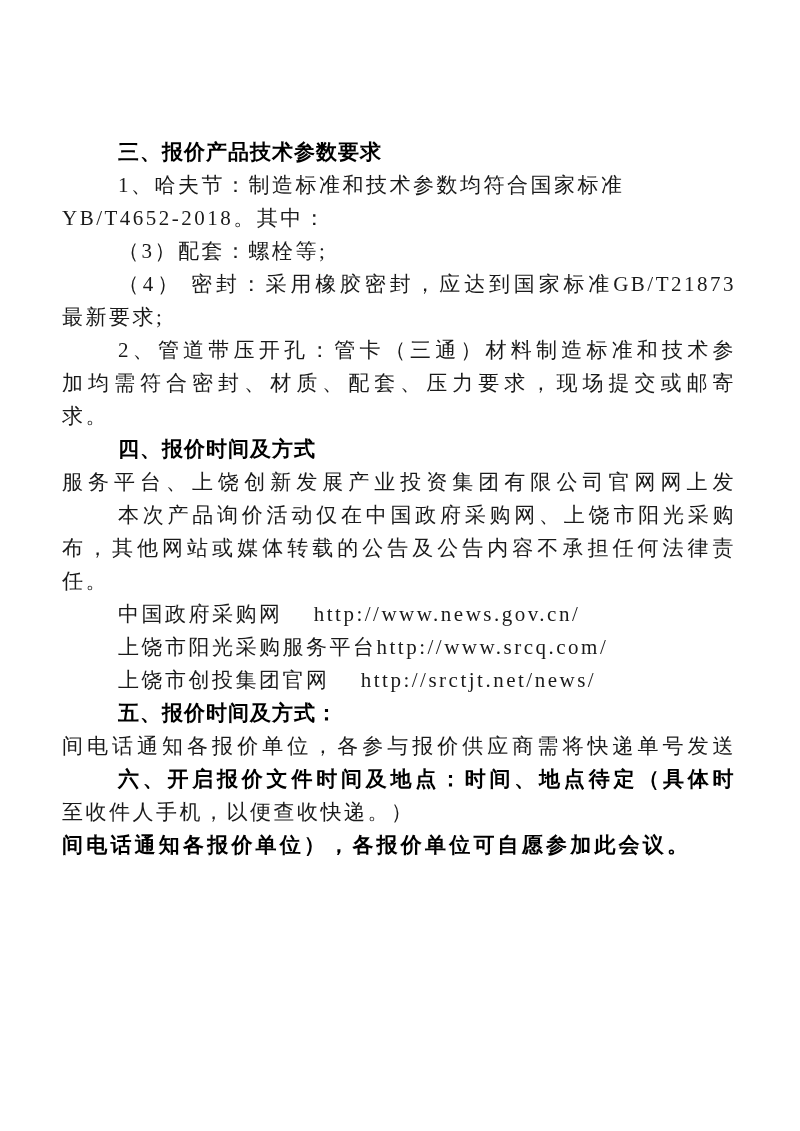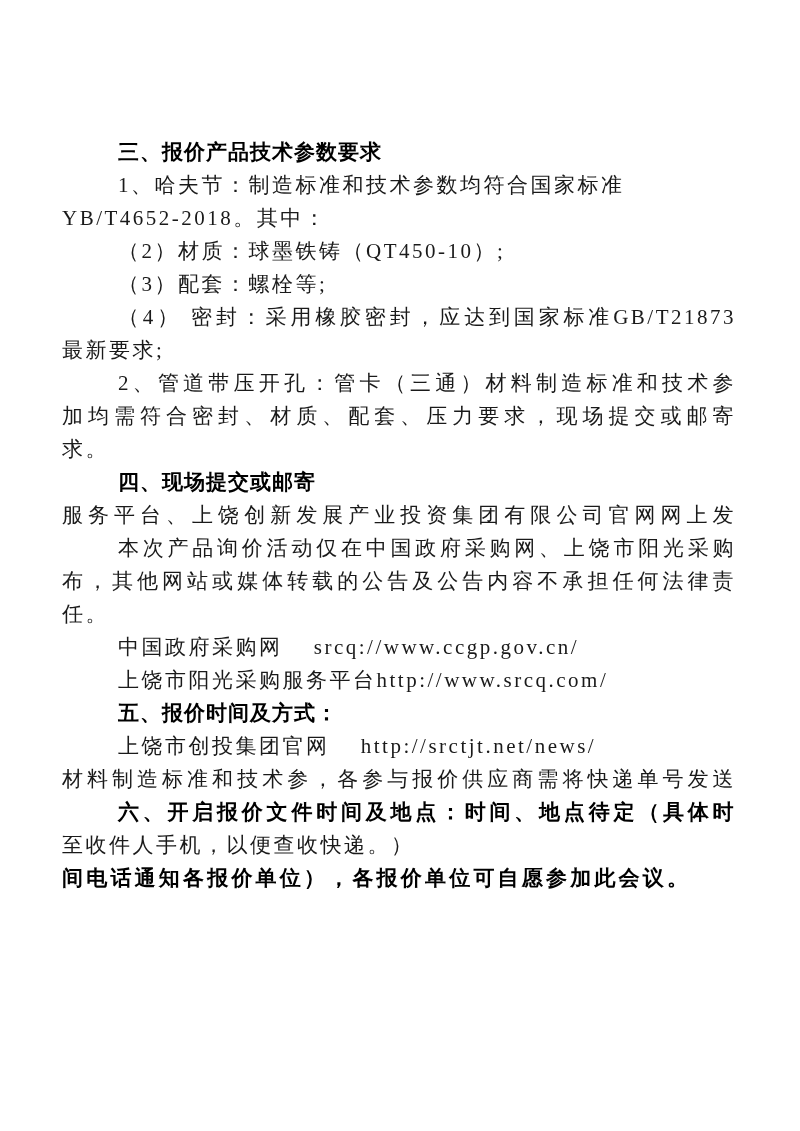--- a/index.html
+++ b/index.html
@@ -50,34 +50,33 @@
   }
 </style>
 </head>
 <body>
 
 <div class="page">
   <div class="doc">
       <div class="line bold tight indent">三、报价产品技术参数要求</div>
       <div class="line indent">1、哈夫节：制造标准和技术参数均符合国家标准</div>
       <div class="line">YB/T4652-2018。其中：</div>
-      <div class="line indent">（2）材质：球墨铁铸（QT450-10）;</div>
       <div class="line indent">（3）配套：螺栓等;</div>
       <div class="line indent fill">（4） 密封：采用橡胶密封，应达到国家标准GB/T21873</div>
       <div class="line">最新要求;</div>
       <div class="line indent fill">2、管道带压开孔：管卡（三通）材料制造标准和技术参</div>
       <div class="line fill">加均需符合密封、材质、配套、压力要求，现场提交或邮寄</div>
       <div class="line">求。</div>
-      <div class="line bold tight indent">四、现场提交或邮寄</div>
+      <div class="line bold tight indent">四、报价时间及方式</div>
       <div class="line fill">服务平台、上饶创新发展产业投资集团有限公司官网网上发</div>
       <div class="line indent fill">本次产品询价活动仅在中国政府采购网、上饶市阳光采购</div>
       <div class="line fill">布，其他网站或媒体转载的公告及公告内容不承担任何法律责</div>
       <div class="line">任。</div>
-      <div class="line indent">中国政府采购网　 srcq://www.ccgp.gov.cn/</div>
+      <div class="line indent">中国政府采购网　 http://www.news.gov.cn/</div>
       <div class="line indent">上饶市阳光采购服务平台http://www.srcq.com/</div>
+      <div class="line indent">上饶市创投集团官网　 http://srctjt.net/news/</div>
       <div class="line bold tight indent">五、报价时间及方式：</div>
-      <div class="line indent">上饶市创投集团官网　 http://srctjt.net/news/</div>
-      <div class="line fill">材料制造标准和技术参，各参与报价供应商需将快递单号发送</div>
+      <div class="line fill">间电话通知各报价单位，各参与报价供应商需将快递单号发送</div>
       <div class="line bold indent fill">六、开启报价文件时间及地点：时间、地点待定（具体时</div>
       <div class="line">至收件人手机，以便查收快递。）</div>
       <div class="line bold wide">间电话通知各报价单位），各报价单位可自愿参加此会议。</div>
     </div>
 </div>
 
 </body></html>

